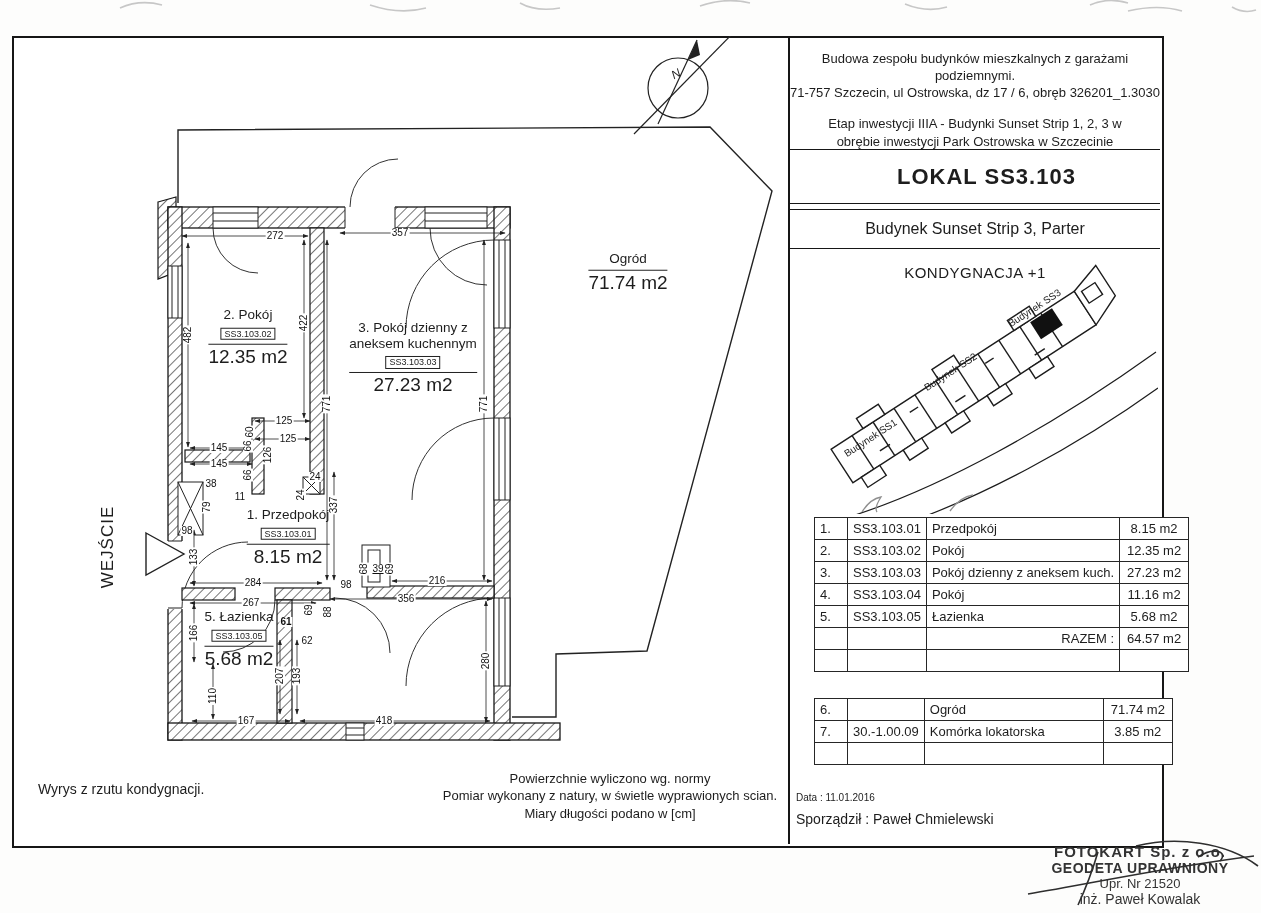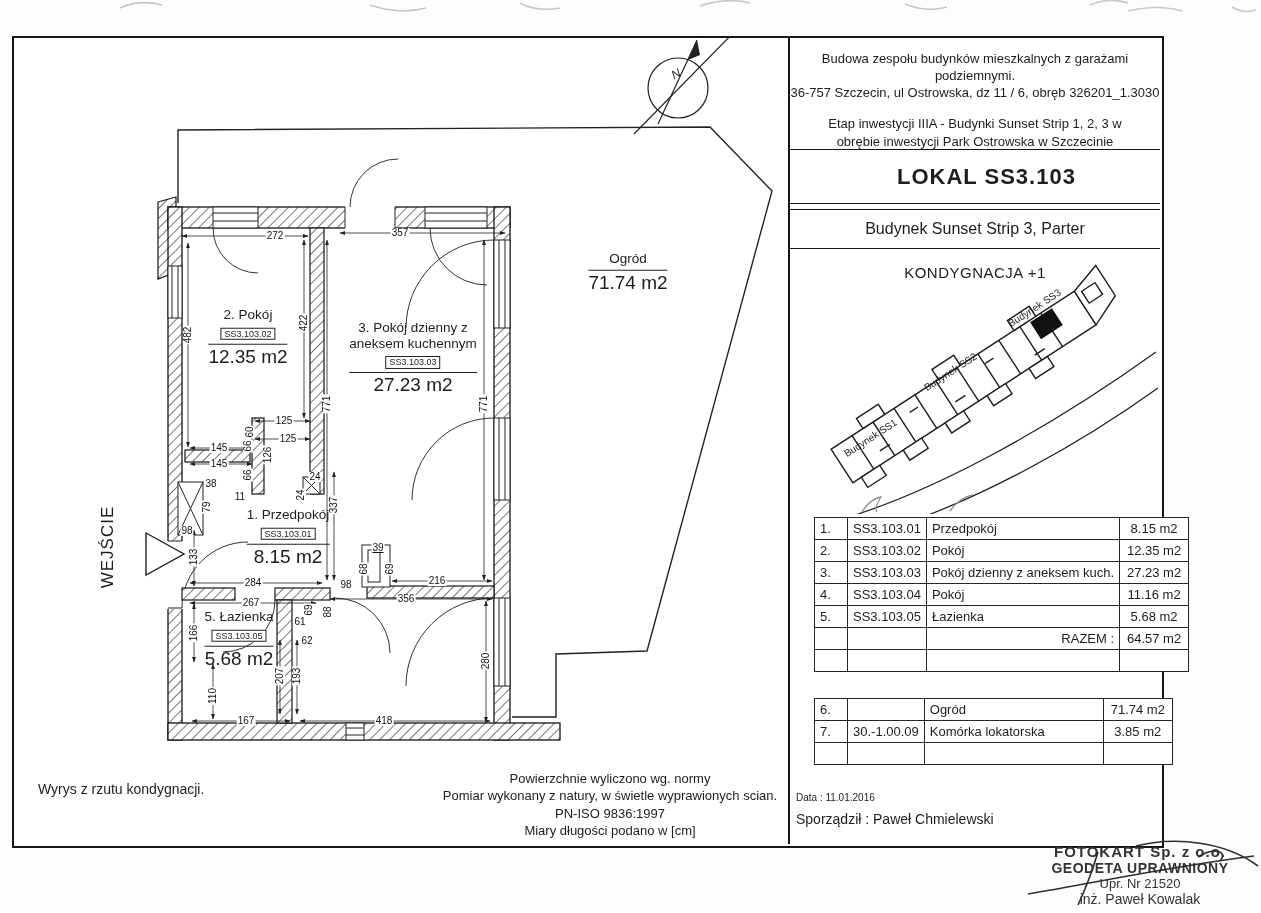--- a/index.html
+++ b/index.html
@@ -212,28 +212,28 @@
     <span class="dim v" style="left: 207px; top: 507px;">79</span>
     <span class="dim" style="left: 240px; top: 497px;">11</span>
     <span class="dim" style="left: 315px; top: 477px;">24</span>
     <span class="dim v" style="left: 301px; top: 495px;">24</span>
     <span class="dim v" style="left: 334px; top: 505px;">337</span>
     <span class="dim" style="left: 187px; top: 531px;">98</span>
     <span class="dim v" style="left: 194px; top: 557px;">133</span>
     <span class="dim" style="left: 253px; top: 583px;">284</span>
     <span class="dim" style="left: 251px; top: 603px;">267</span>
     <span class="dim" style="left: 346px; top: 585px;">98</span>
-    <span class="dim" style="left: 378px; top: 548px; text-decoration: underline;">39</span>
+    <span class="dim" style="left: 378px; top: 569px; text-decoration: underline;">39</span>
     <span class="dim v" style="left: 364px; top: 569px;">68</span>
     <span class="dim v" style="left: 390px; top: 569px;">69</span>
     <span class="dim" style="left: 437px; top: 581px;">216</span>
     <span class="dim" style="left: 406px; top: 599px;">356</span>
     <span class="dim v" style="left: 328px; top: 612px;">88</span>
     <span class="dim v" style="left: 309px; top: 610px;">69</span>
-    <span class="dim" style="left: 300px; top: 622px;">61</span>
+    <span class="dim" style="left: 286px; top: 622px; font-weight: bold;">61</span>
     <span class="dim" style="left: 307px; top: 641px;">62</span>
     <span class="dim v" style="left: 194px; top: 633px;">166</span>
     <span class="dim v" style="left: 280px; top: 676px;">207</span>
     <span class="dim v" style="left: 297px; top: 676px;">193</span>
     <span class="dim v" style="left: 213px; top: 696px;">110</span>
     <span class="dim" style="left: 246px; top: 721px;">167</span>
     <span class="dim" style="left: 384px; top: 721px;">418</span>
     <span class="dim v" style="left: 486px; top: 661px;">280</span>
     <div class="room-label" style="left: 248px; top: 337px;">
       <div class="nm">2. Pokój</div>
@@ -262,21 +262,21 @@
     </div>
     <div class="room-label" style="left: 628px; top: 272px;">
       <div class="nm">Ogród</div>
       <div class="line"></div>
       <div class="area">71.74 m2</div>
     </div>
   </div>
 
 <div class="abs panel-box" id="hdr-box">
   <div class="ln ln1">Budowa zespołu budynków mieszkalnych z garażami podziemnymi.</div>
-  <div class="ln">36-757 Szczecin, ul Ostrowska, dz 11 / 6, obręb 326201_1.3030</div>
+  <div class="ln">71-757 Szczecin, ul Ostrowska, dz 17 / 6, obręb 326201_1.3030</div>
   <div class="ln ln3">Etap inwestycji IIIA - Budynki Sunset Strip 1, 2, 3 w obrębie inwestycji Park Ostrowska w Szczecinie</div>
 </div>
 
 <div class="abs panel-box" id="lokal-box">
   <div class="t">LOKAL  SS3.103</div>
 </div>
 
 <div class="abs panel-box" id="budynek-box">
   <div class="t">Budynek Sunset Strip 3, Parter</div>
 </div>
@@ -395,21 +395,20 @@
     </tbody>
   </table>
 
 <div class="abs" id="data-line">Data : 11.01.2016</div>
 <div class="abs" id="sporz-line">Sporządził : Paweł Chmielewski</div>
 
 <div class="abs" id="wyrys">Wyrys z rzutu kondygnacji.</div>
 <div class="abs" id="notes">
   <div>Powierzchnie wyliczono wg. normy</div>
   <div>Pomiar wykonany z natury, w świetle wyprawionych scian.</div>
-  <div>PN-ISO 9836:1997</div>
   <div>Miary długości podano w [cm]</div>
 </div>
 
 <div class="abs" id="stamp">
   <div class="s1">FOTOKART Sp. z o.o.</div>
   <div class="s2">GEODETA UPRAWNIONY</div>
   <div class="s3">Upr. Nr 21520</div>
   <div class="s4">inż. Paweł Kowalak</div>
 </div>
 

